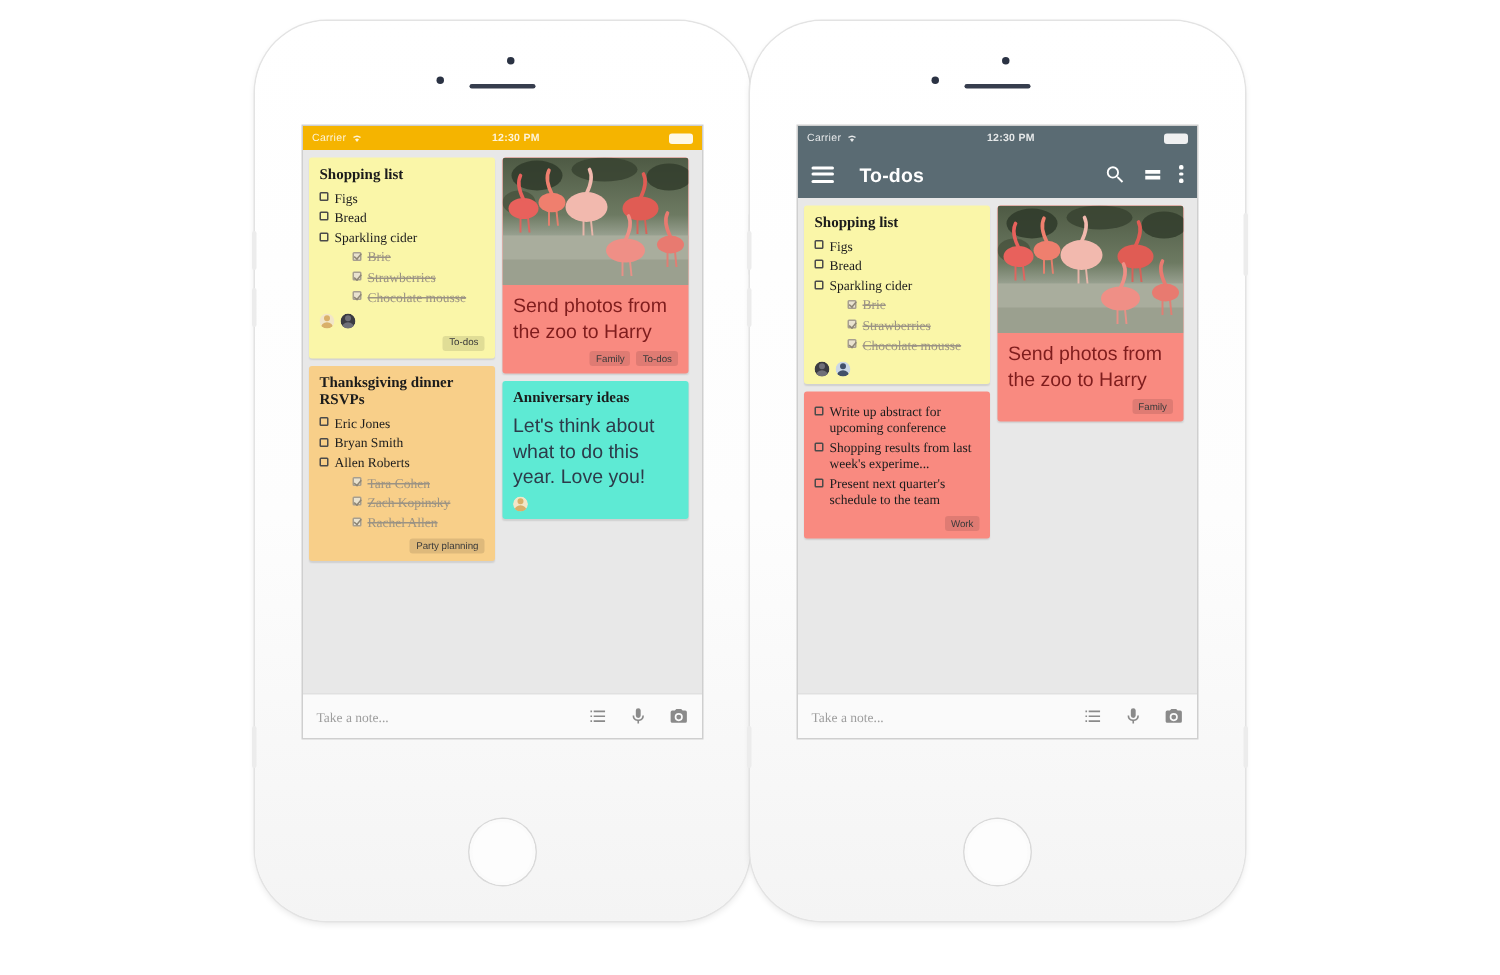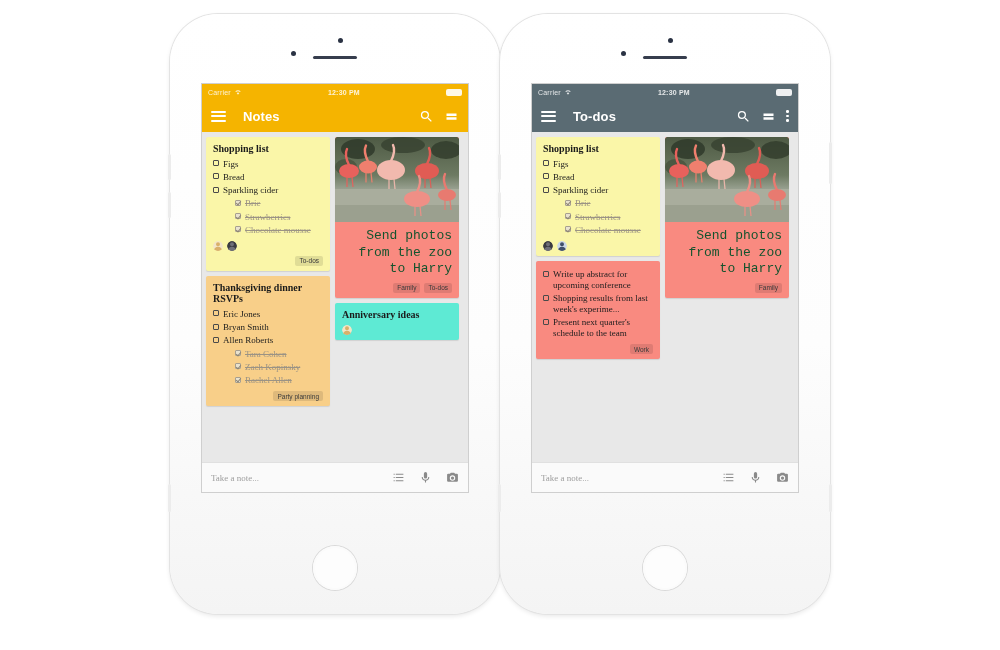--- a/index.html
+++ b/index.html
@@ -79,21 +79,21 @@
   .chips{display:flex;gap:4px;justify-content:flex-end;margin-top:5px;}
   .chip{font-size:6.5px;padding:1.5px 4px;border-radius:2px;color:#3a3a3a;
     font-family:"Liberation Sans", sans-serif;white-space:nowrap;}
 
   .avatars{display:flex;gap:4px;margin-top:5px;}
   .av{width:10px;height:10px;border-radius:50%;overflow:hidden;display:block;}
 
   .photo{width:100%;height:85px;display:block;border-radius:2px 2px 0 0;}
   .photo-note{padding:0;overflow:hidden;}
   .photo-body{padding:6px 7px 5px 7px;}
-  .big-text{font-family:Liberation Mono, monospace;font-size:13px;line-height:1.28;color:#14532d;text-align:right;}
+  .big-text{font-family:Liberation Sans, sans-serif;font-size:13px;line-height:1.28;color:#7f1d1d;}
   .blue-text{font-family:"Liberation Sans", sans-serif;font-size:13px;line-height:1.3;color:#2d3b4a;}
 
   .composer{position:absolute;left:0;bottom:0;width:100%;height:30px;background:#fafafa;
     border-top:1px solid #e0e0e0;display:flex;align-items:center;padding:0 9px;box-sizing:border-box;}
   .composer .ph{flex:1;font-size:9px;color:#9e9e9e;font-family:"Liberation Serif", serif;}
   .composer .tools{display:flex;align-items:center;gap:14px;}
   .gic{width:13px;height:13px;display:block;cursor:pointer;}
 </style>
 </head>
 <body>
@@ -115,38 +115,20 @@
         <div class="screen">
           <div class="statusbar" style="background: rgb(245, 180, 0);">
             <div class="sb-left">
               <span>Carrier</span>
               <svg viewBox="0 0 24 24" width="8" height="8">
                 <path fill="rgba(255,255,255,.85)" d="M12 20l4-5a6 6 0 00-8 0l4 5zm8-10a13 13 0 00-16 0l2 2a10 10 0 0112 0l2-2z"></path>
               </svg>
             </div>
             <div class="sb-time">12:30 PM</div>
             <div class="sb-batt"></div>
-          </div>
-          <div class="appbar" style="background: rgb(245, 180, 0);">
-            <div class="hamb">
-              <i></i>
-              <i></i>
-              <i></i>
-            </div>
-            <div class="app-title">Notes</div>
-            <span class="ic">
-              <svg viewBox="0 0 24 24" width="15" height="15">
-                <path fill="#fff" d="M15.5 14h-.79l-.28-.27A6.47 6.47 0 0016 9.5 6.5 6.5 0 109.5 16c1.61 0 3.09-.59 4.23-1.57l.27.28v.79l5 4.99L20.49 19l-4.99-5zm-6 0C7.01 14 5 11.99 5 9.5S7.01 5 9.5 5 14 7.01 14 9.5 11.99 14 9.5 14z"></path>
-              </svg>
-            </span>
-            <span class="ic">
-              <svg viewBox="0 0 24 24" width="15" height="15">
-                <path fill="#fff" d="M4 7h16v4H4V7zm0 6h16v4H4v-4z"></path>
-              </svg>
-            </span>
           </div>
           <div class="board" style="background: rgb(232, 232, 232);">
             <div class="col">
               <div class="note" style="background: rgb(250, 246, 168);">
                 <div class="note-title">Shopping list</div>
                 <div class="todo">
                   <span class="box"></span>
                   <span class="lbl">Figs</span>
                 </div>
                 <div class="todo">
@@ -254,20 +236,21 @@
                 <div class="photo-body">
                   <div class="big-text">Send photos from the zoo to Harry</div>
                   <div class="chips">
                     <span class="chip" style="background: rgba(0, 0, 0, 0.1);">Family</span>
                     <span class="chip" style="background: rgba(0, 0, 0, 0.1);">To-dos</span>
                   </div>
                 </div>
               </div>
               <div class="note" style="background: #5eead4;">
                 <div class="note-title">Anniversary ideas</div>
+                <div class="blue-text">Let's think about what to do this year. Love you!</div>
                 <div class="avatars">
                   <svg viewBox="0 0 10 10" class="av">
                     <circle cx="5" cy="5" r="5" fill="#f2e6c8"></circle>
                     <path d="M5 5.2a2 2 0 100-4 2 2 0 000 4zM0.8 10a4.2 4.2 0 018.4 0z" fill="#d9b06a"></path>
                   </svg>
                 </div>
               </div>
             </div>
           </div>
           <div class="composer">

